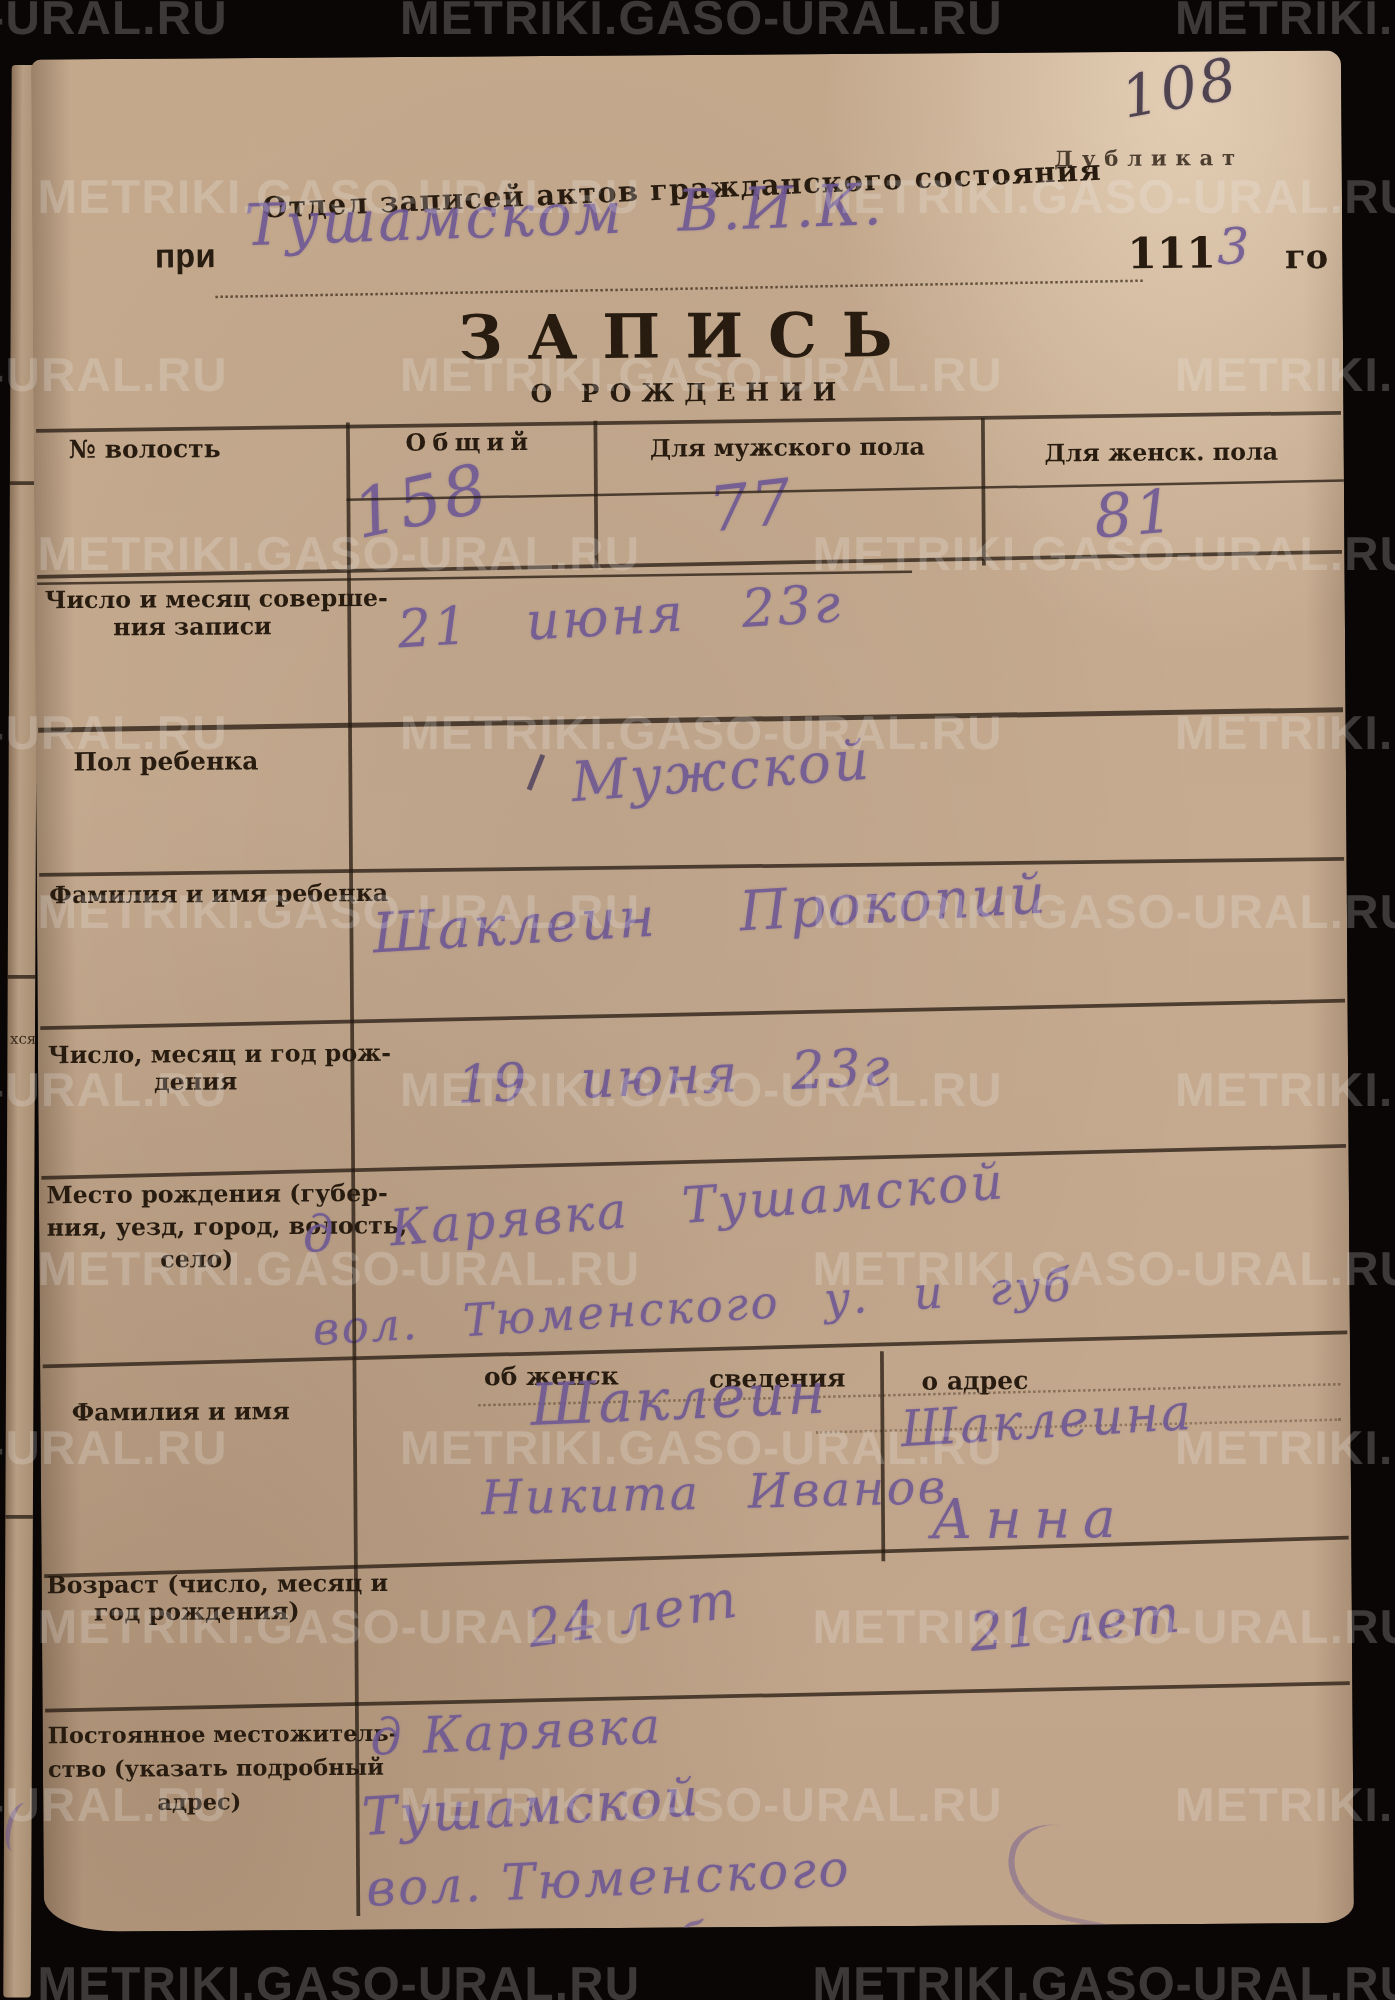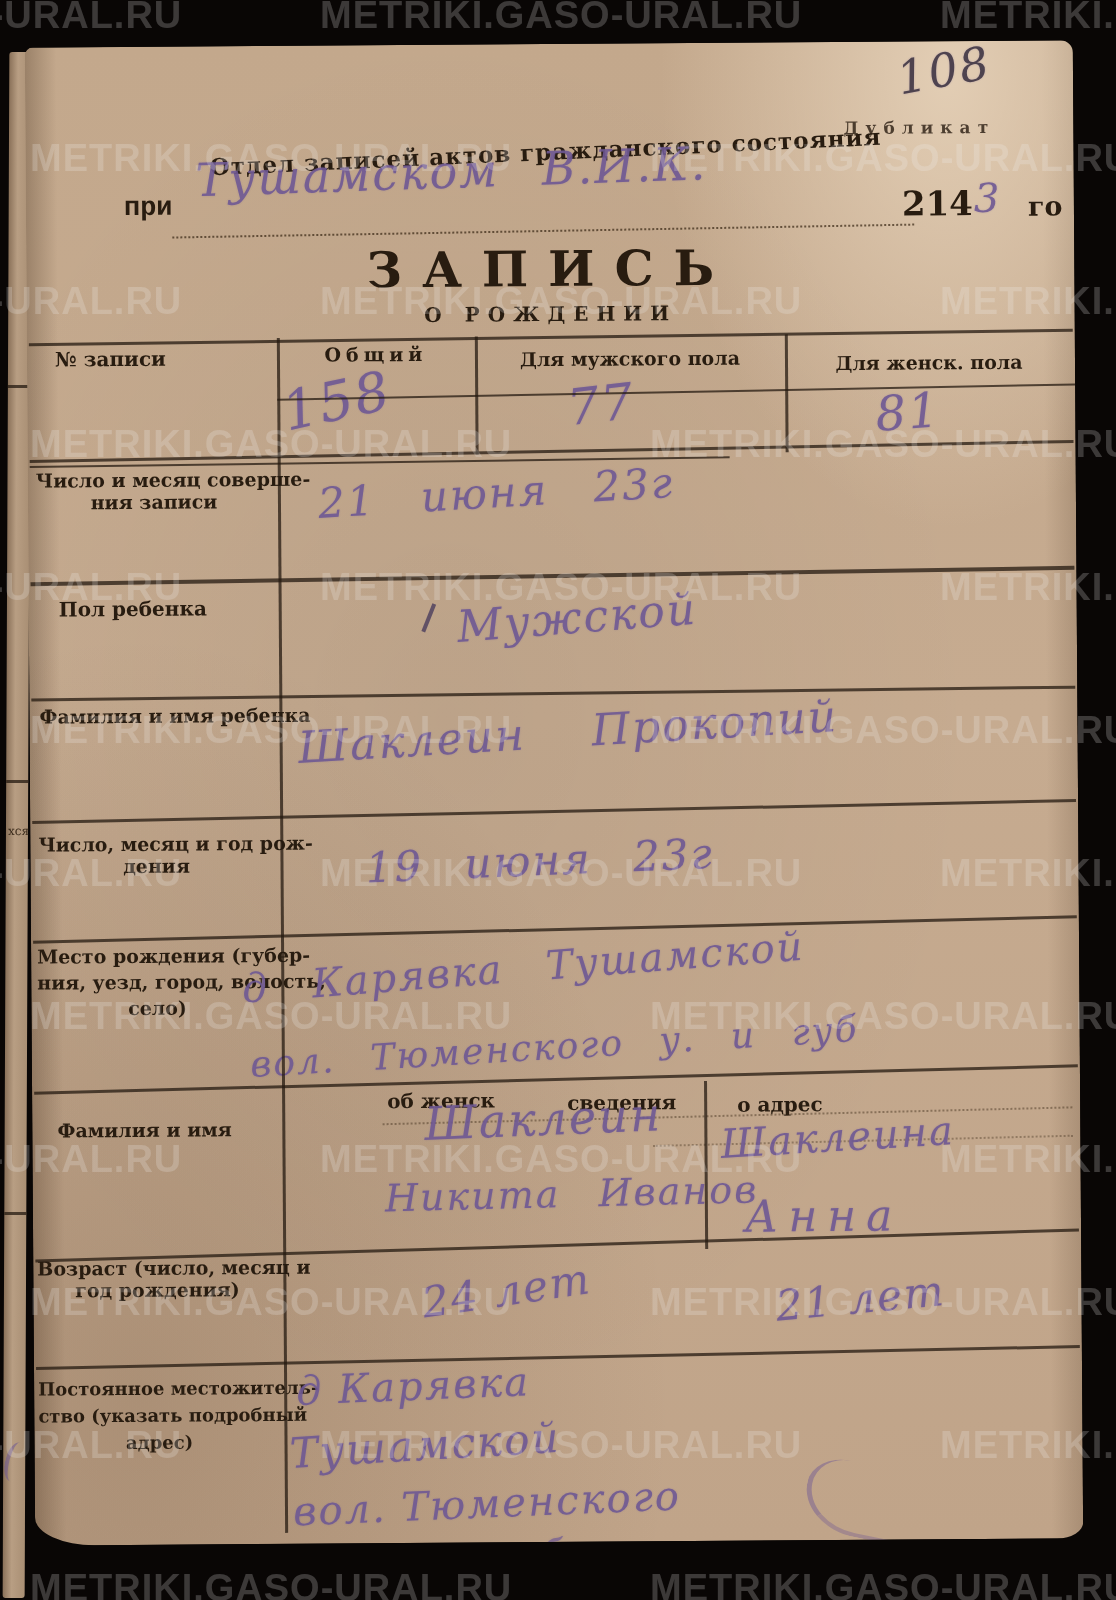--- a/index.html
+++ b/index.html
@@ -60,28 +60,28 @@
 
   <div class="hw hw-dark" style="left:872px;top:2px;font-size:46px;transform:rotate(-10deg);color:#3f3544;">108</div>
   <div class="print" style="left:818px;top:76px;font-size:17px;letter-spacing:7px;color:rgba(40,28,16,.8);">Дубликат</div>
 
   <div class="print center" style="left:130px;top:94px;width:780px;font-size:23px;letter-spacing:1px;transform:rotate(-2.2deg);">Отдел записей актов гражданского состояния</div>
 
   <div class="print" style="left:98px;top:146px;font-size:27px;font-family:Liberation Mono, monospace;">при</div>
   <div class="dotted" style="left:146px;top:150px;width:742px;height:36px;transform:rotate(-.6deg);"></div>
   <div class="hw" style="left:170px;top:100px;font-size:46px;transform:rotate(-1.5deg);word-spacing:26px;">Тушамском В.И.К.</div>
 
-  <div class="print" style="left:876px;top:142px;font-size:34px;">214</div>
+  <div class="print" style="left:876px;top:142px;font-size:34px;">111</div>
   <div class="hw" style="left:948px;top:134px;font-size:40px;">3</div>
   <div class="print" style="left:1002px;top:150px;font-size:27px;">го</div>
 
   <div class="print center" style="left:0;top:196px;width:1048px;font-size:49px;letter-spacing:20px;">ЗАПИСЬ</div>
   <div class="print center" style="left:0;top:258px;width:1048px;font-size:20px;letter-spacing:8px;">О РОЖДЕНИИ</div>
 
-  <div class="print" style="left:28px;top:300px;font-size:20px;">№ записи</div>
+  <div class="print" style="left:28px;top:300px;font-size:20px;">№ волость</div>
   <div class="print center" style="left:252px;top:298px;width:194px;font-size:19px;letter-spacing:5px;">Общий</div>
   <div class="print center" style="left:450px;top:304px;width:306px;font-size:19px;">Для мужского пола</div>
   <div class="print center" style="left:760px;top:310px;width:284px;font-size:19px;">Для женск. пола</div>
 
   <div class="hw" style="left:255px;top:324px;font-size:54px;transform:rotate(-12deg);">158</div>
   <div class="hw" style="left:540px;top:332px;font-size:50px;transform:rotate(-6deg);">77</div>
   <div class="hw" style="left:848px;top:342px;font-size:48px;transform:rotate(-4deg);">81</div>
 
   <div class="print center" style="left:8px;top:422px;width:236px;font-size:19px;font-weight:bold;">
     <div>Число и месяц соверше-</div>

